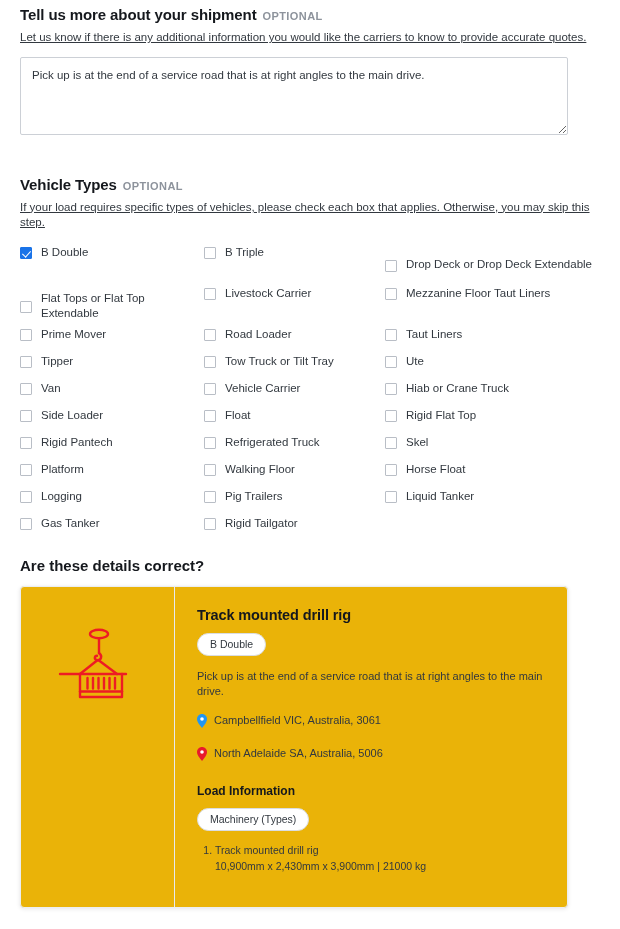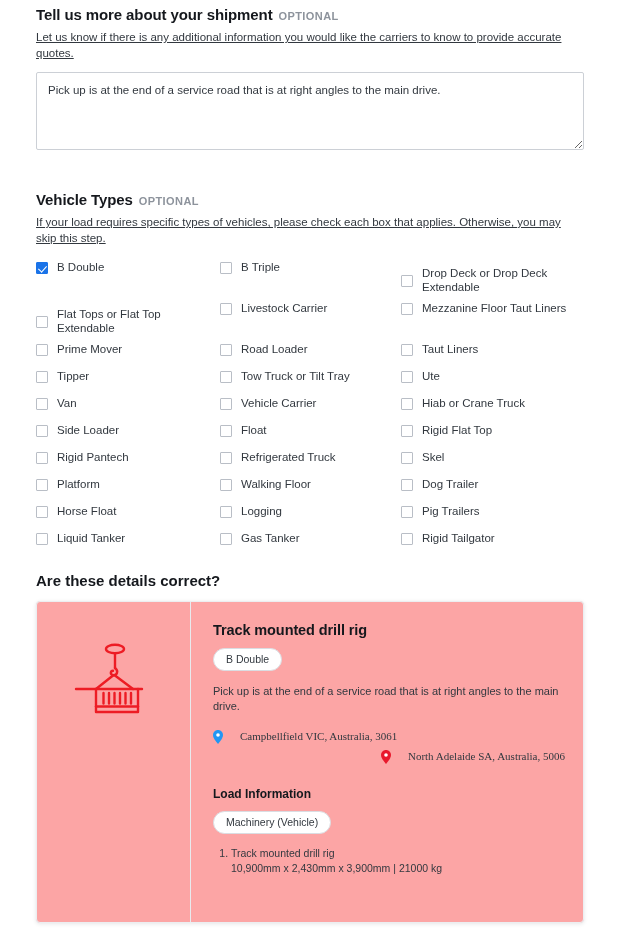--- a/index.html
+++ b/index.html
@@ -4,21 +4,21 @@
 <style>
   * { box-sizing: border-box; }
   html, body {
     margin: 0; padding: 0;
     width: 620px; height: 929px;
     background: #ffffff;
     font-family: "Liberation Sans", sans-serif;
     color: #1b1f26;
     overflow: hidden;
   }
-  .page { position: relative; width: 620px; height: 808px; padding: 0 36px; }
+  .page { position: relative; width: 620px; height: 808px; padding: 0 20px; }
 
   
   .sec-head {
     display: flex; align-items: baseline; gap: 6px;
     font-size: 15px; font-weight: bold; color: #15181d;
     letter-spacing: -.1px;
   }
   .sec-head.first { padding-top: 6px; }
   .optional {
     font-size: 11px; font-weight: bold; color: #8d939c;
@@ -72,21 +72,21 @@
   }
   .cb-label { line-height: 1.25; }
 
   
   .confirm-head { margin-top: 15px; font-size: 15px; font-weight: bold; color: #15181d; }
 
   
   .card {
     margin-top: 12px;
     width: 548px; height: 322px;
-    background: #fca5a5;
+    background: #eab308;
     border: 1px solid #eceef1;
     border-radius: 4px;
     box-shadow: 0 1px 4px rgba(18,22,28,.10), 0 0 1px rgba(18,22,28,.06);
     display: flex;
     overflow: hidden;
   }
   .card-media {
     flex: 0 0 153px;
     display: flex; align-items: flex-start; justify-content: center;
     padding-top: 40px;
@@ -98,22 +98,22 @@
   }
   .card-title { font-size: 14.5px; font-weight: bold; color: #15181d; letter-spacing: -.1px; }
   .chip {
     display: inline-block; margin-top: 10px;
     padding: 4px 12px 5px;
     border: 1px solid #dadde2; border-radius: 14px;
     font-size: 10.5px; color: #32383f; background: #fff;
   }
   .card-note { margin-top: 13px; font-size: 11px; color: #32383f; line-height: 1.4; }
 
-  .loc { display: flex; gap: 17px; margin-top: 14px; font-family: Liberation Serif, serif; }
-  .loc.second { margin-top: 4px; justify-content: flex-end; }
+  .loc { display: flex; gap: 7px; margin-top: 14px; }
+  .loc.second { margin-top: 17px; }
   .loc-txt { font-size: 11px; color: #32383f; line-height: 1.45; }
   .loc-date { color: #32383f; }
   .pin { flex: 0 0 auto; width: 10px; height: 14px; margin-top: 1px; }
 
   .load-head { margin-top: 22px; font-size: 12px; font-weight: bold; color: #15181d; }
   .items { margin: 12px 0 0; padding: 0 0 0 18px; }
   .items li { font-size: 10.5px; color: #32383f; line-height: 1.5; }
   .item-dims { color: #32383f; }
 </style>
 </head>
@@ -222,24 +222,20 @@
         <span class="box"></span>
         <span class="cb-label">Skel</span>
       </div>
       <div class="cb-item">
         <span class="box"></span>
         <span class="cb-label">Platform</span>
       </div>
       <div class="cb-item">
         <span class="box"></span>
         <span class="cb-label">Walking Floor</span>
-      </div>
-      <div class="cb-item">
-        <span class="box"></span>
-        <span class="cb-label">Dog Trailer</span>
       </div>
       <div class="cb-item">
         <span class="box"></span>
         <span class="cb-label">Horse Float</span>
       </div>
       <div class="cb-item">
         <span class="box"></span>
         <span class="cb-label">Logging</span>
       </div>
       <div class="cb-item">
@@ -301,21 +297,21 @@
         <svg class="pin" viewBox="0 0 10 14">
           <path d="M5 0C2.24 0 0 2.24 0 5c0 3.5 5 9 5 9s5-5.5 5-9c0-2.76-2.24-5-5-5z" fill="#e8192c"></path>
           <circle cx="5" cy="5" r="1.8" fill="#ffffff"></circle>
         </svg>
         <div class="loc-txt">
           <div>North Adelaide SA, Australia, 5006</div>
         </div>
       </div>
 
       <div class="load-head">Load Information</div>
-      <div class="chip">Machinery (Vehicle)</div>
+      <div class="chip">Machinery (Types)</div>
 
       <ol class="items" id="load-items">
           <li>
             <div>Track mounted drill rig</div>
             <div class="item-dims">10,900mm x 2,430mm x 3,900mm | 21000 kg</div>
           </li>
         </ol>
     </div>
   </div>
 

